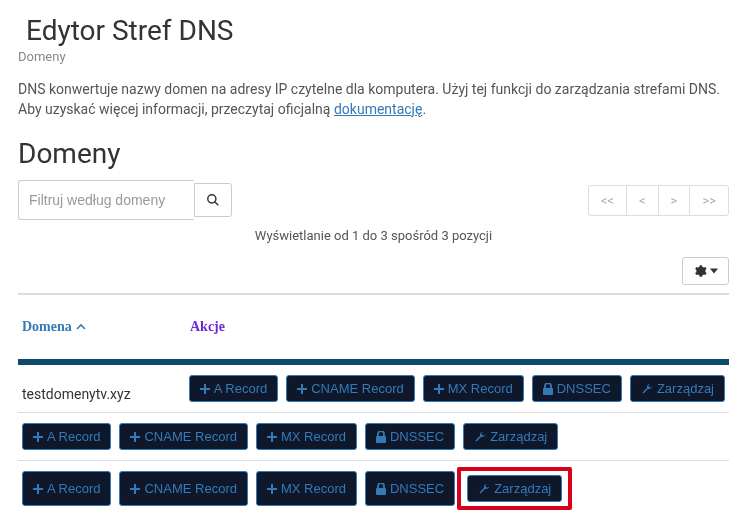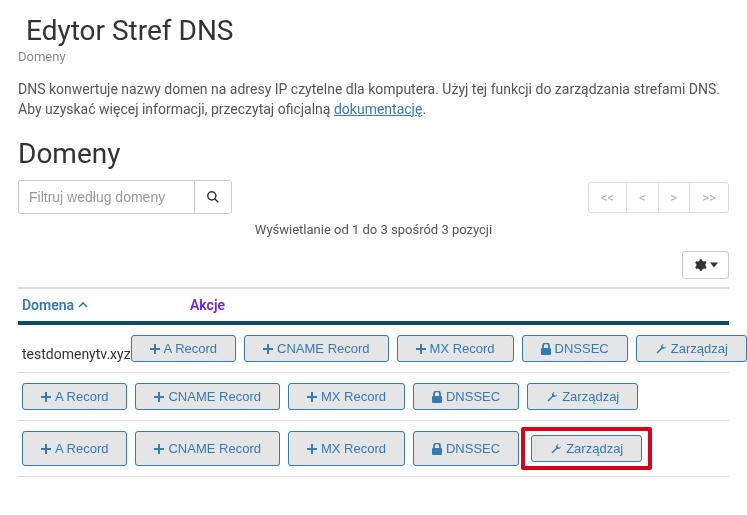--- a/index.html
+++ b/index.html
@@ -3,39 +3,39 @@
 <meta charset="utf-8">
 <style>
 * { box-sizing: border-box; margin: 0; padding: 0; }
 body { font-family: -apple-system, BlinkMacSystemFont, "Segoe UI", Roboto, Helvetica, Arial, sans-serif; font-size: 14px; color: #333; padding: 14px 18px; background: #fff; }
 h1.page-title { font-size: 28px; font-weight: 400; color: #333; margin-bottom: 2px; margin-left: 8px; }
 .breadcrumb { font-size: 13px; color: #888; margin-bottom: 16px; }
 .desc { font-size: 14px; color: #555; line-height: 1.4; margin-bottom: 18px; margin-top: 11px; }
 .desc a { color: #337ab7; text-decoration: underline; }
 h2.section-title { font-size: 28px; font-weight: 400; color: #333; margin-bottom: 10px; }
 .toolbar { display: flex; align-items: center; gap: 0; margin-bottom: 8px; }
-.filter-input { border: 1px solid #ccc; border-right: none; padding: 7px 10px; width: 176px; height: 34px; font-size: 14px; color: #555; border-radius: 3px 0 0 3px; }
+.filter-input { border: 1px solid #ccc; border-right: none; padding: 7px 10px; width: 176px; height: 40px; font-size: 14px; color: #555; border-radius: 3px 0 0 3px; }
 .filter-input::placeholder { color: #999; }
 .search-btn { border: 1px solid #ccc; background: #fff; height: 34px; width: 38px; border-radius: 0 3px 3px 0; cursor: pointer; display: flex; align-items: center; justify-content: center; }
 .spacer { flex: 1; }
 .pager { display: flex; }
 .pager .pg { border: 1px solid #ddd; background: #fff; color: #aaa; padding: 7px 12px; font-size: 13px; margin-left: -1px; cursor: pointer; }
 .pager .pg:first-child { border-radius: 3px 0 0 3px; }
 .pager .pg:last-child { border-radius: 0 3px 3px 0; }
 .status-line { text-align: center; font-size: 13px; color: #555; margin-bottom: 14px; }
 .settings-row { display: flex; justify-content: flex-end; margin-bottom: 8px; }
 .gear-btn { border: 1px solid #ccc; background: #fff; padding: 6px 10px; border-radius: 3px; cursor: pointer; display: flex; align-items: center; gap: 3px; }
 .table-wrap { border-top: 2px solid #ddd; }
-.thead { display: flex; border-bottom: 4px solid #0c4a6e; padding: 8px 4px; }
+.thead { display: flex; border-bottom: 6px solid #0c4a6e; padding: 24px 4px; font-family: Liberation Serif, serif; }
 .thead .col-domain { width: 168px; font-weight: 600; color: #337ab7; display: flex; align-items: center; gap: 4px; cursor: pointer; }
 .thead .col-actions { flex: 1; font-weight: 600; color: #6d28d9; }
 .trow { display: flex; align-items: flex-end; border-bottom: 1px solid #ddd; padding: 10px 4px; }
 .trow .col-domain { width: 168px; color: #333; font-size: 14px; }
 .trow .col-actions { flex: 1; display: flex; gap: 8px; flex-wrap: nowrap; }
-.action-btn { border: 1px solid #337ab7; color: #337ab7; background: #e5e5e5; border-radius: 3px; padding: 5px 18px; font-size: 13px; cursor: pointer; display: inline-flex; align-items: center; gap: 4px; white-space: nowrap; }
+.action-btn { border: 1px solid #337ab7; color: #337ab7; background: #0f172a; border-radius: 3px; padding: 5px 10px; font-size: 13px; cursor: pointer; display: inline-flex; align-items: center; gap: 4px; white-space: nowrap; }
 .highlight-box { border: 4px solid #d9001b; padding: 4px 6px; margin: -4px -6px; border-radius: 2px; }
 svg { display: block; }
 </style>
 </head>
 <body>
 
 <h1 class="page-title">Edytor Stref DNS</h1>
 <div class="breadcrumb">Domeny</div>
 
 <p class="desc">

